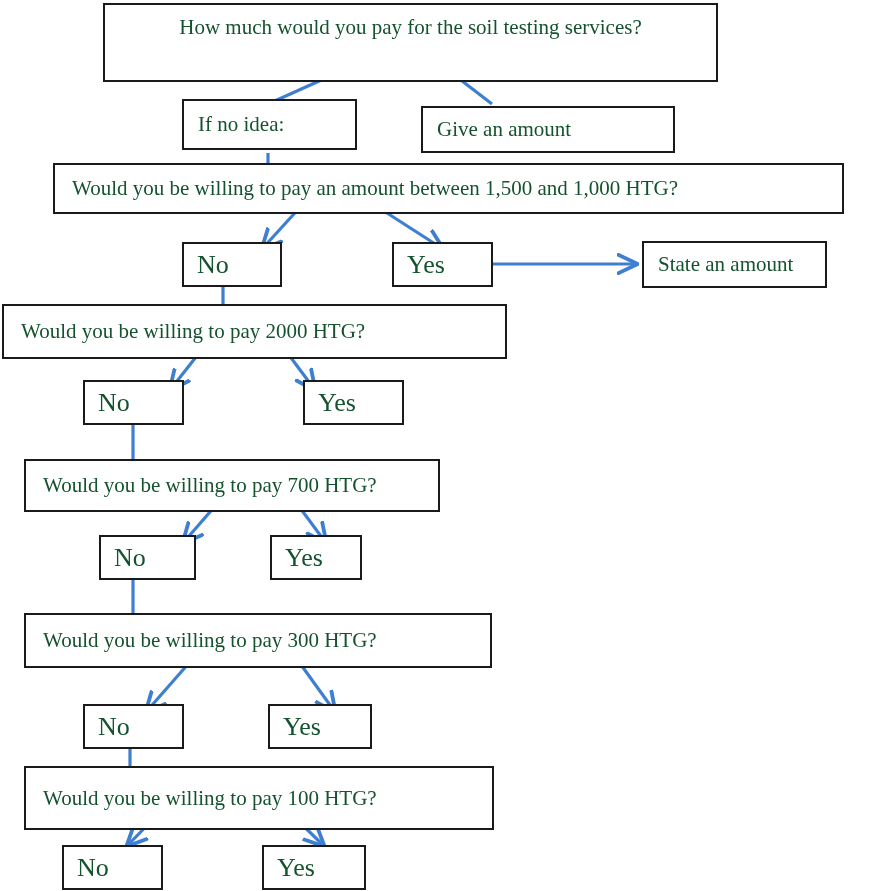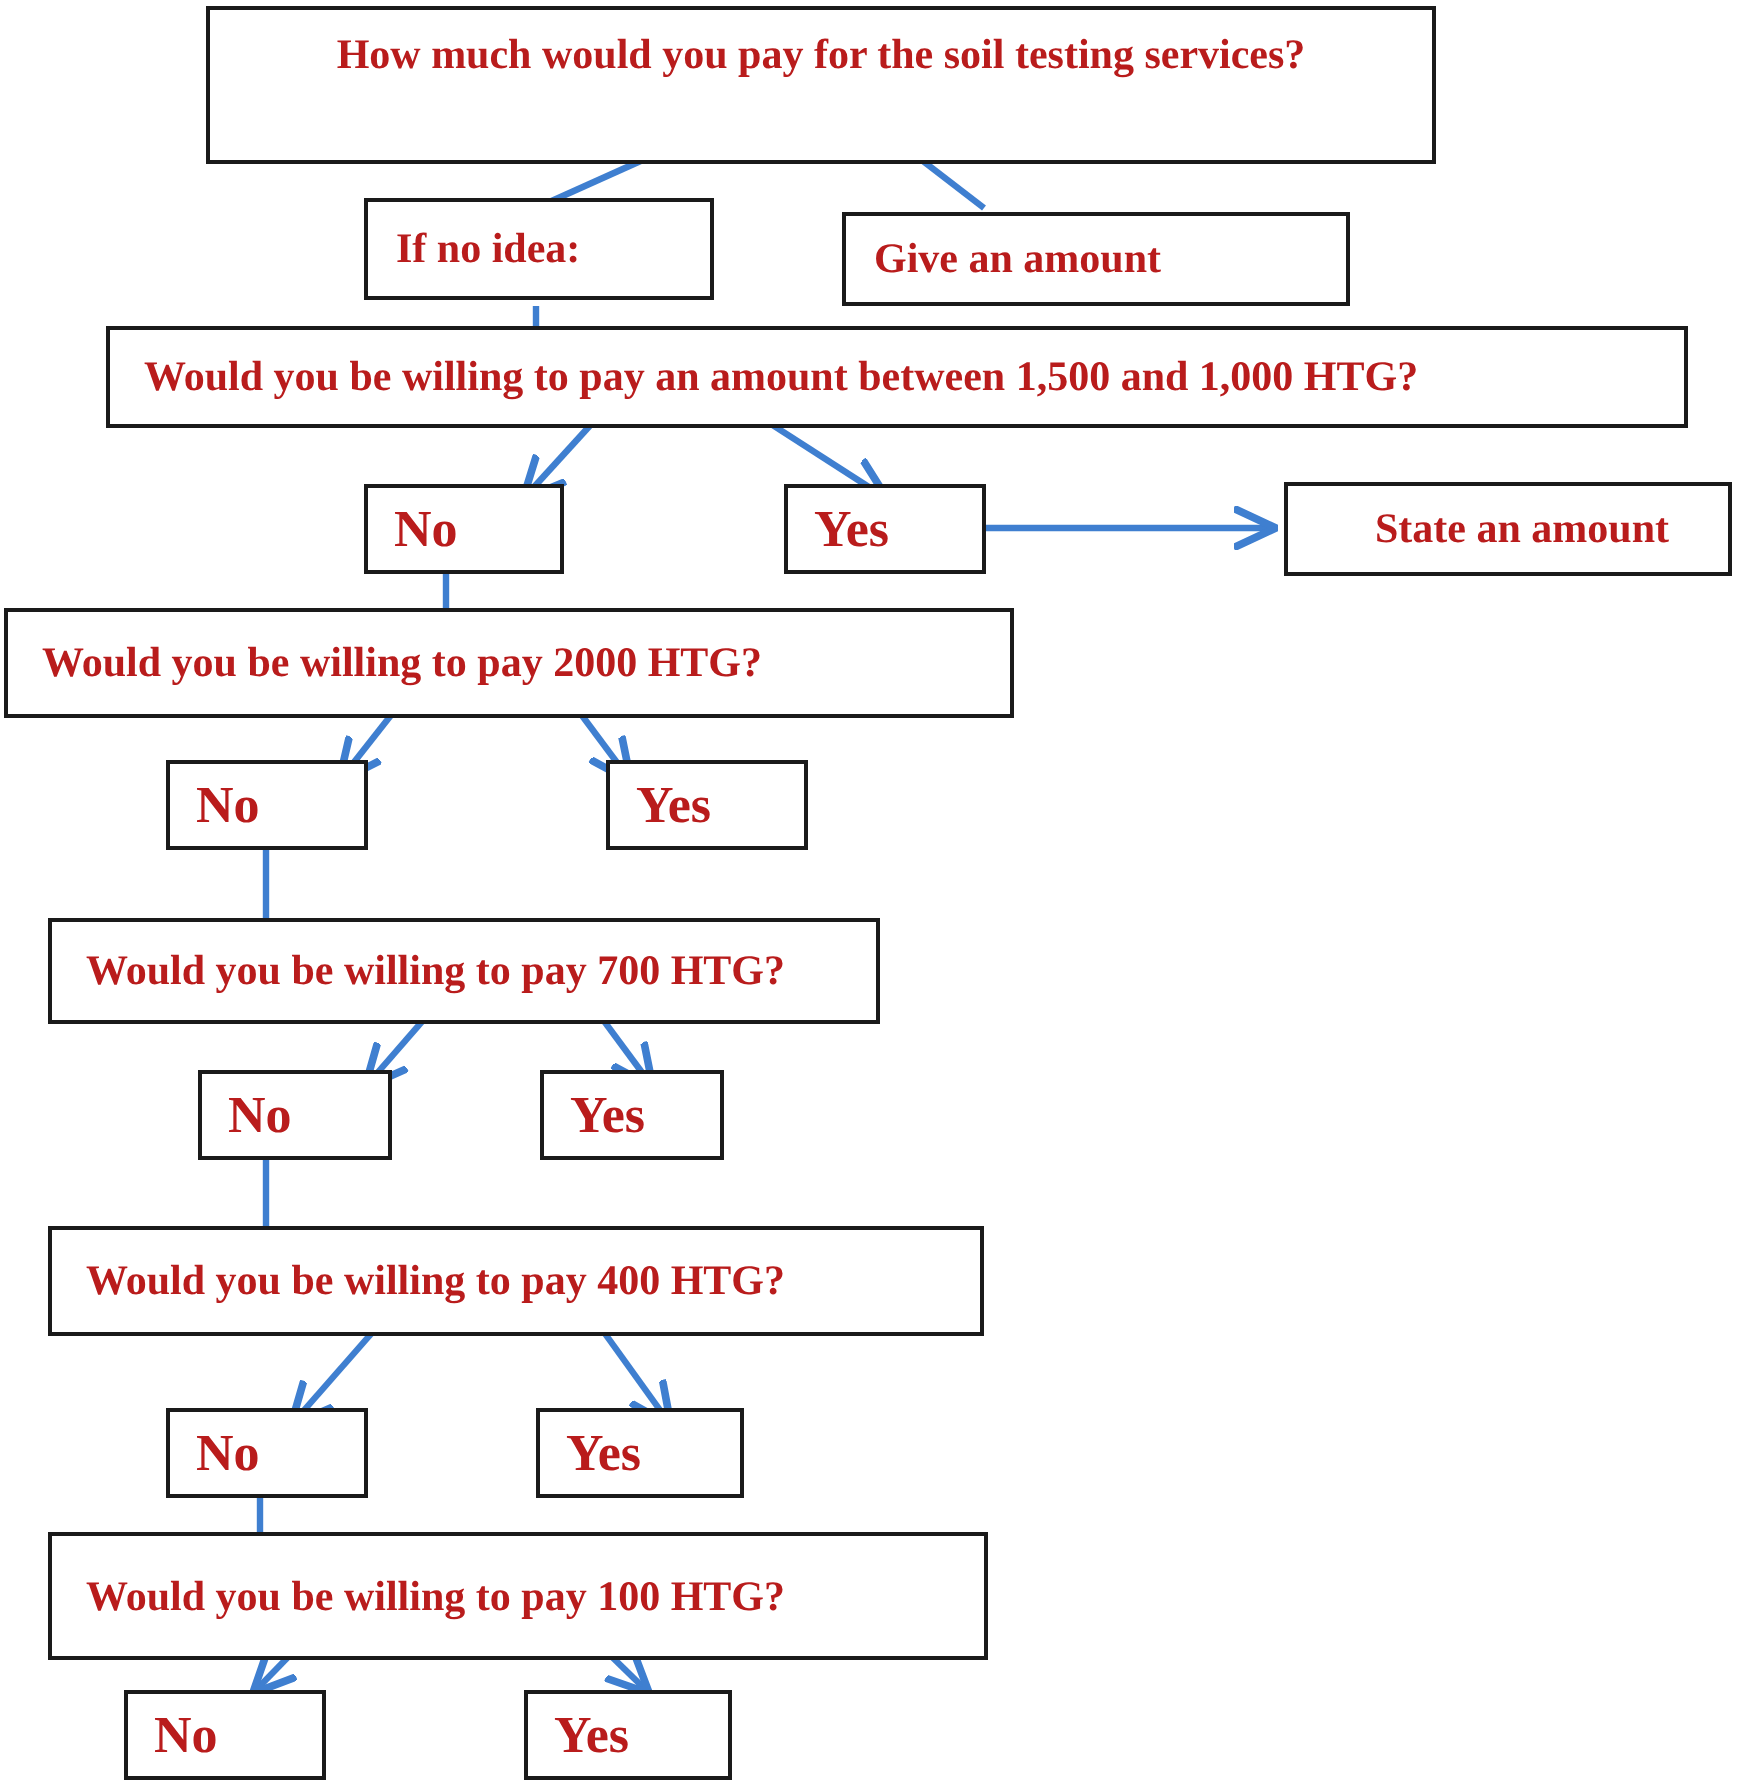--- a/index.html
+++ b/index.html
@@ -23,24 +23,23 @@
     height: 891px;
     pointer-events: none;
   }
   .node {
     position: absolute;
     box-sizing: border-box;
     border: 2px solid #1a1a1a;
     background: #ffffff;
     display: flex;
     align-items: center;
-    color: #b91c1c;
+    color: #14532d;
     line-height: 1.15;
     white-space: nowrap;
-    font-weight: bold;
   }
   .node .node-label {
     display: block;
   }
   .n-question {
     font-size: 21px;
     padding-left: 17px;
     justify-content: flex-start;
   }
   .n-root {
@@ -129,21 +128,21 @@
   </div>
 
   <div class="node n-answer" style="left:182px; top:242px; width:100px; height:45px;">
     <span class="node-label">No</span>
   </div>
 
   <div class="node n-answer" style="left:392px; top:242px; width:101px; height:45px;">
     <span class="node-label">Yes</span>
   </div>
 
-  <div class="node n-small" style="left:642px; top:241px; width:224px; height:47px;justify-content:center;">
+  <div class="node n-small" style="left:642px; top:241px; width:185px; height:47px;">
     <span class="node-label">State an amount</span>
   </div>
 
   <div class="node n-question" style="left:2px; top:304px; width:505px; height:55px;">
     <span class="node-label">Would you be willing to pay 2000 HTG?</span>
   </div>
 
   <div class="node n-answer" style="left:83px; top:380px; width:101px; height:45px;">
     <span class="node-label">No</span>
   </div>
@@ -158,21 +157,21 @@
 
   <div class="node n-answer" style="left:99px; top:535px; width:97px; height:45px;">
     <span class="node-label">No</span>
   </div>
 
   <div class="node n-answer" style="left:270px; top:535px; width:92px; height:45px;">
     <span class="node-label">Yes</span>
   </div>
 
   <div class="node n-question" style="left:24px; top:613px; width:468px; height:55px;">
-    <span class="node-label">Would you be willing to pay 400 HTG?</span>
+    <span class="node-label">Would you be willing to pay 300 HTG?</span>
   </div>
 
   <div class="node n-answer" style="left:83px; top:704px; width:101px; height:45px;">
     <span class="node-label">No</span>
   </div>
 
   <div class="node n-answer" style="left:268px; top:704px; width:104px; height:45px;">
     <span class="node-label">Yes</span>
   </div>
 

